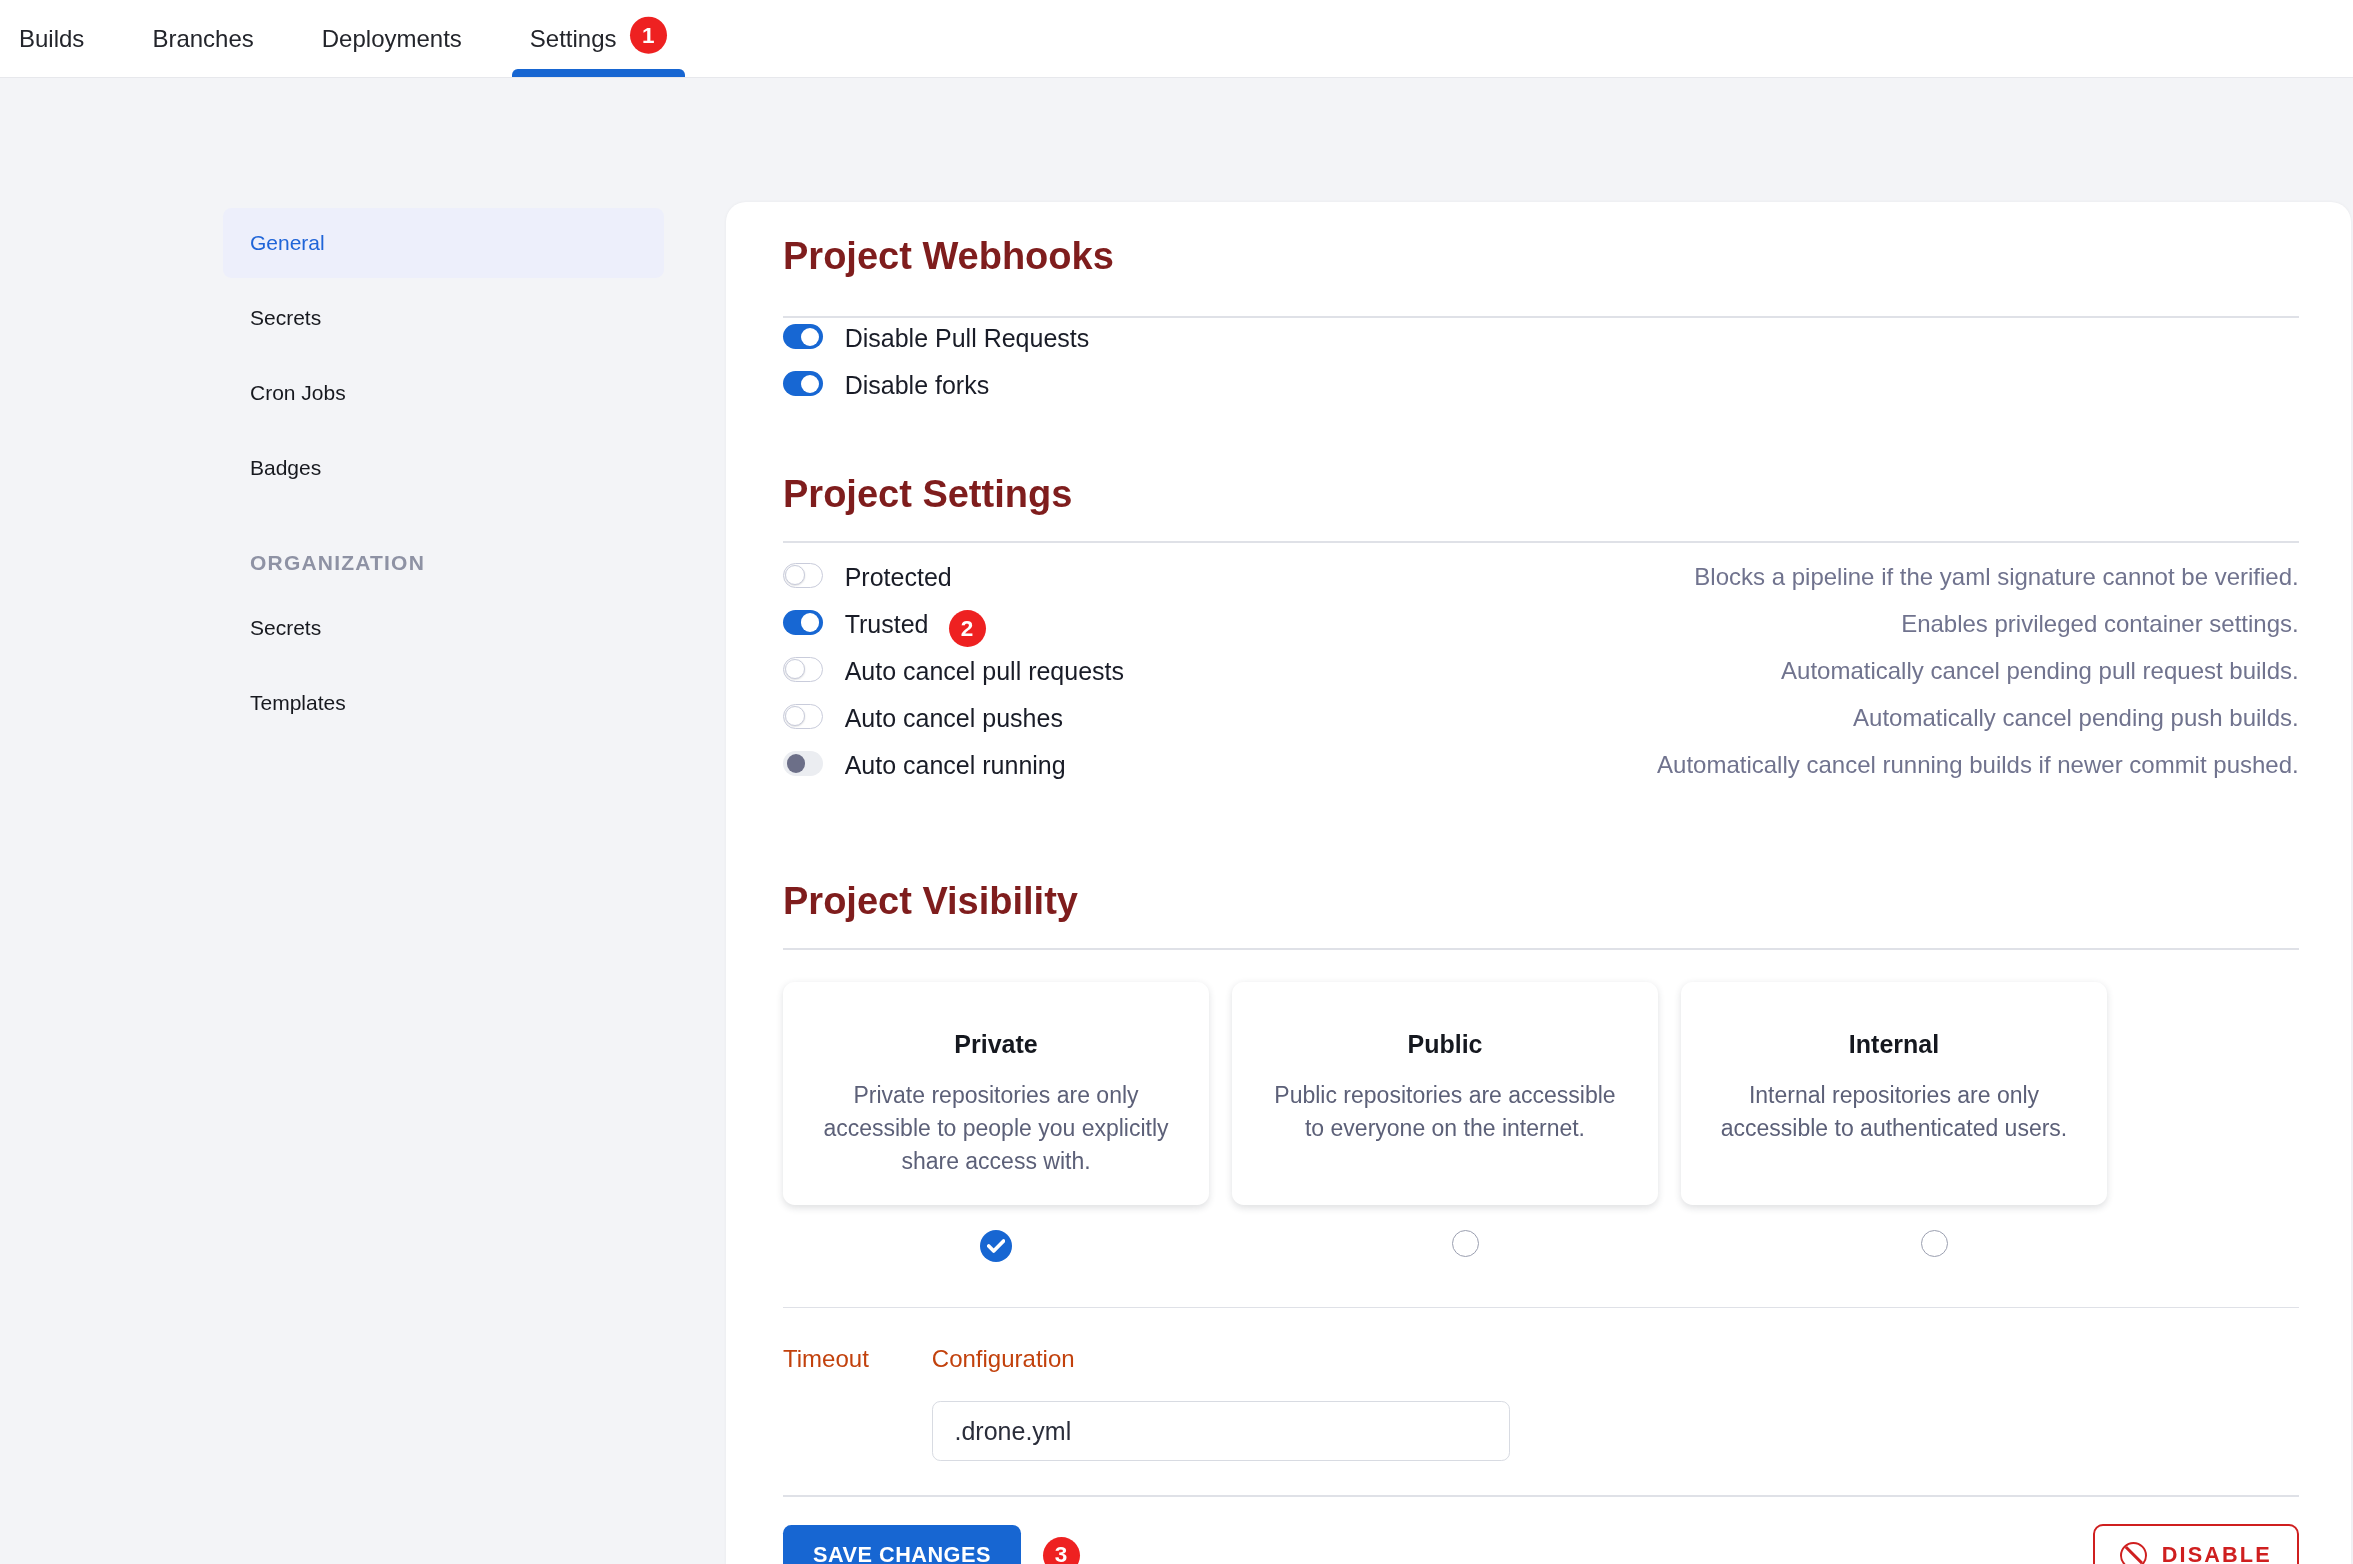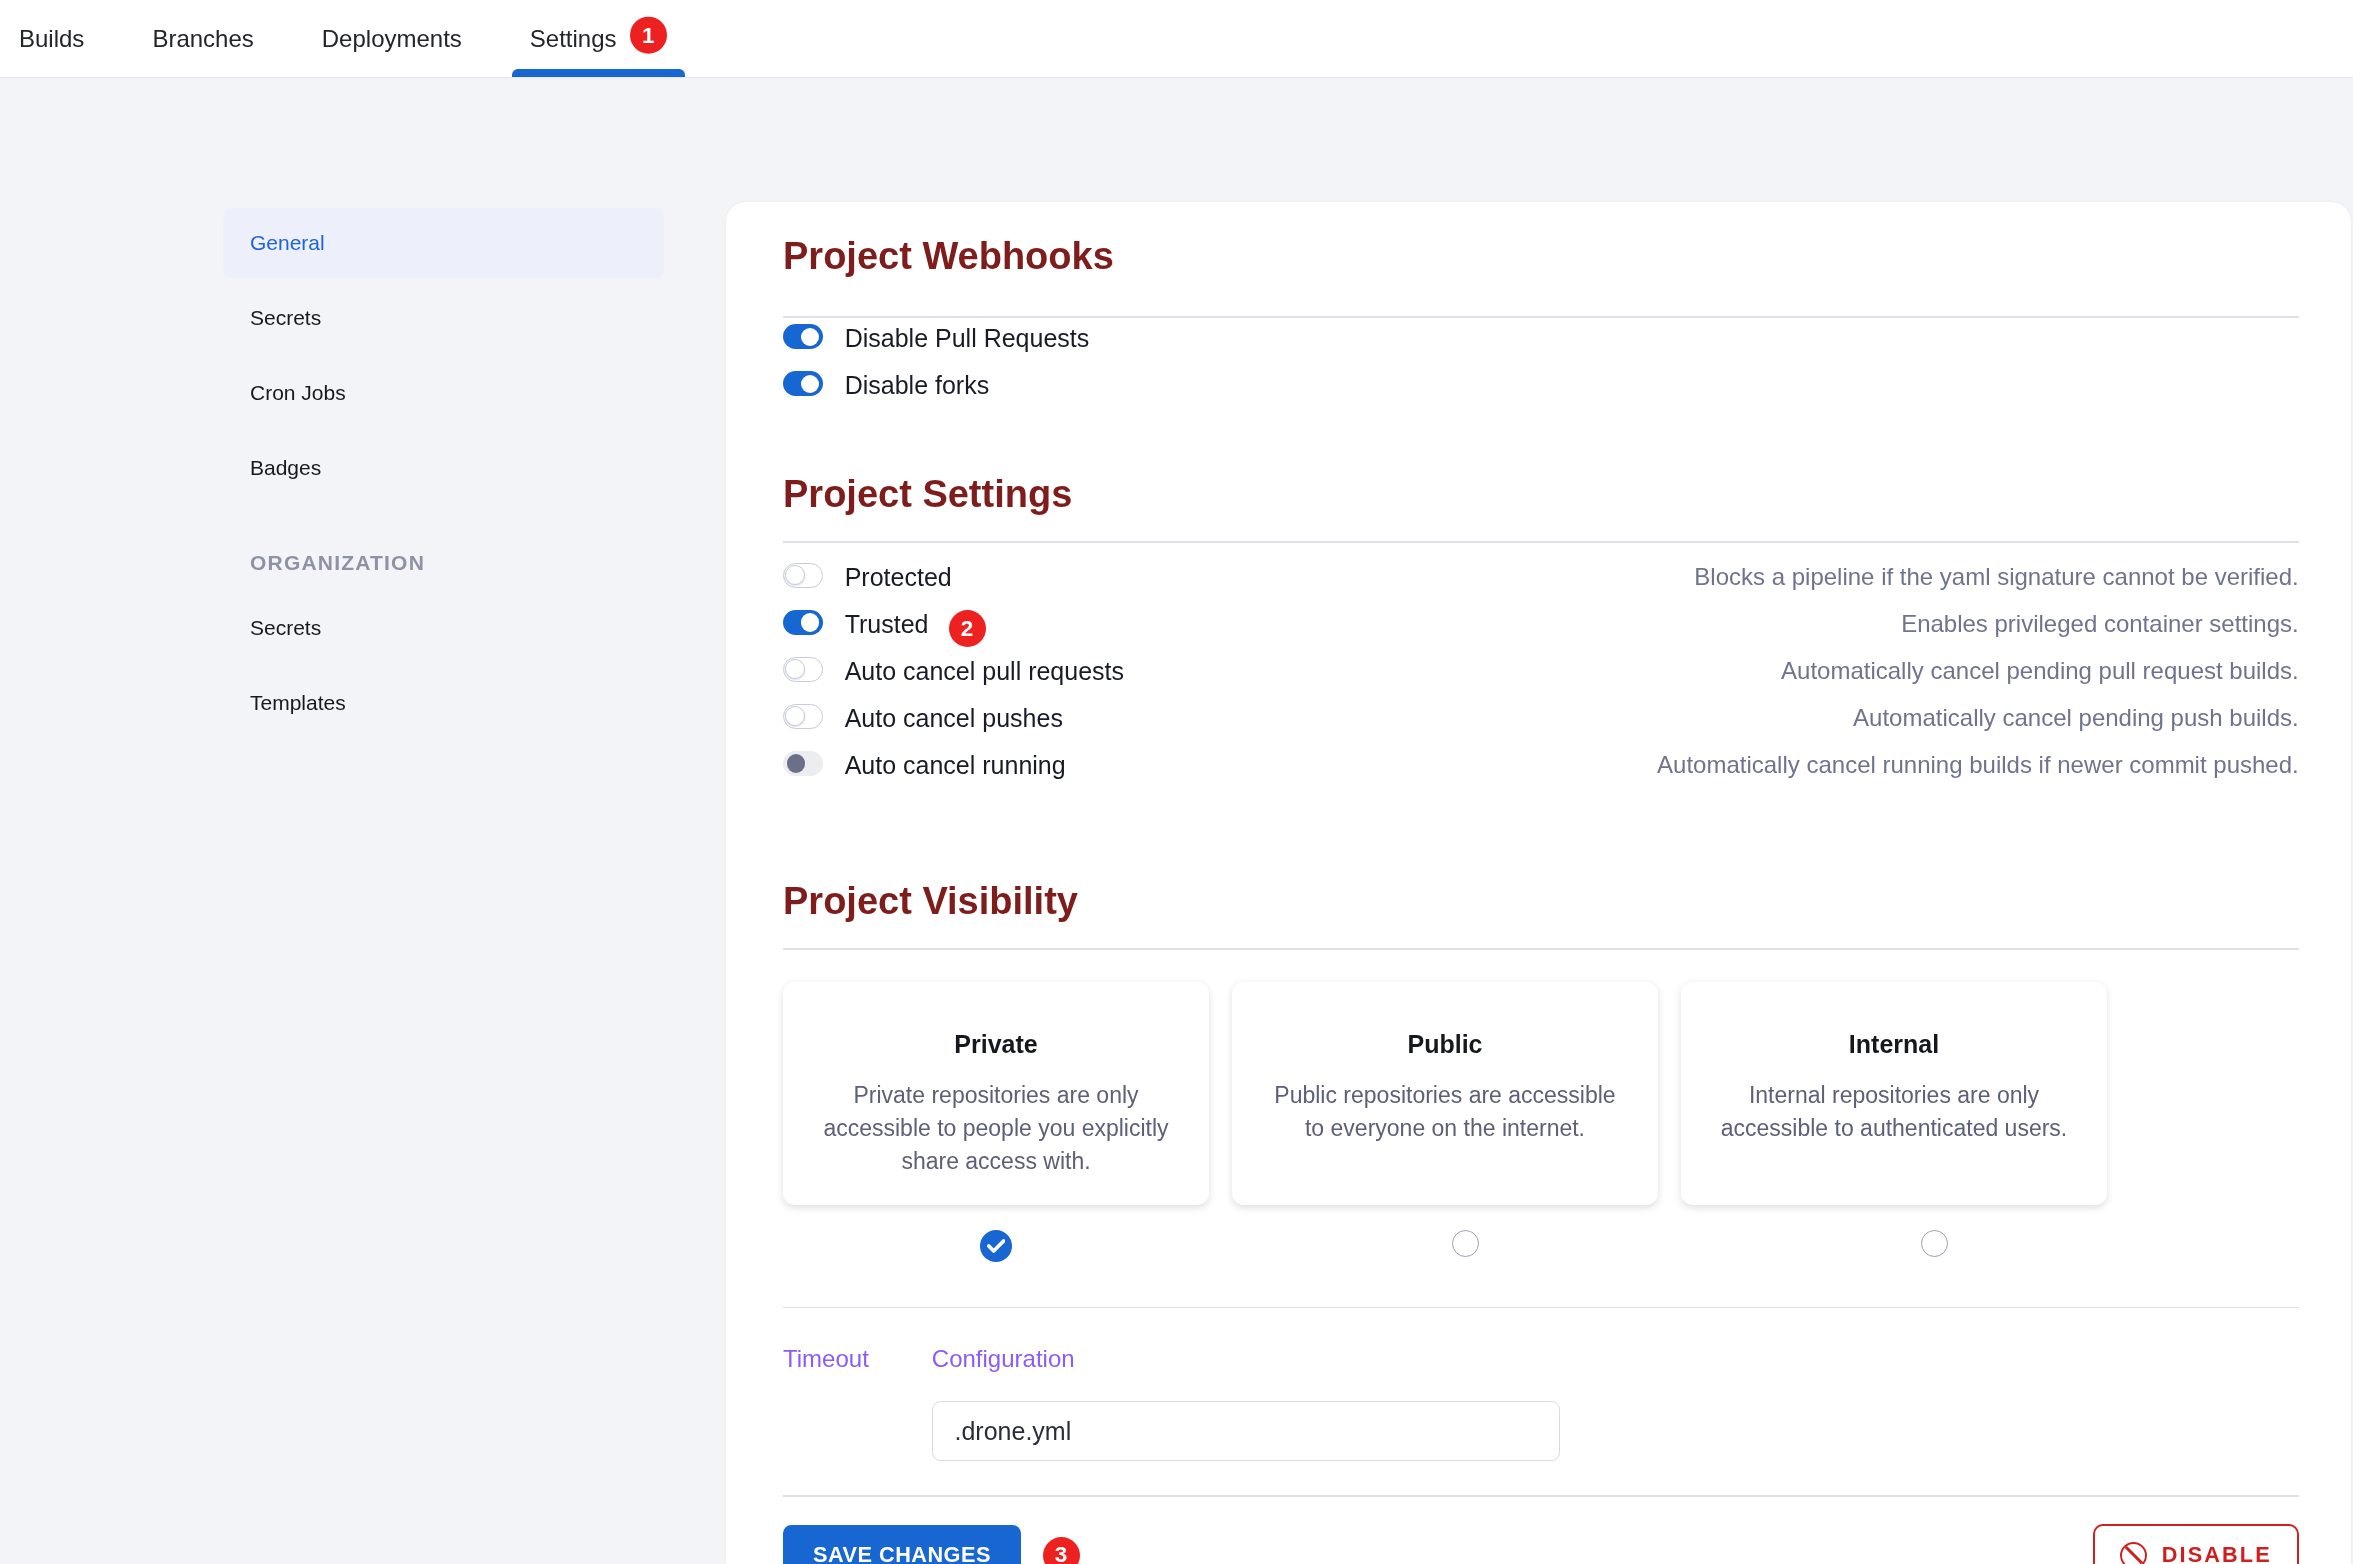--- a/index.html
+++ b/index.html
@@ -101,28 +101,28 @@
     width:32px; height:32px; border-radius:50%; background:#1766d2;
     display:flex; align-items:center; justify-content:center; cursor:pointer;
   }
   .radio-empty {
     width:27px; height:27px; border-radius:50%; border:1.7px solid #9b9fb0;
     background:#fff; cursor:pointer;
   }
 
   
   .form-row { margin-top:37px; display:flex; gap:63px; }
-  .field-label { font-size:24px; color:#8b5cf6; }
+  .field-label { font-size:24px; color:#c2410c; }
   .control {
     margin-top:28px; height:60px; border:1.7px solid #d8dbe2; border-radius:8.3px;
     background:#fff; font-size:25px; color:#2a2d3a;
     display:flex; align-items:center;
   }
   .select-box { width:341px; padding:0 20px 0 21.7px; justify-content:space-between; cursor:pointer; }
-  .text-input { width:628px; padding:0 21.7px; font-family:"Liberation Sans", sans-serif; }
+  .text-input { width:578px; padding:0 21.7px; font-family:"Liberation Sans", sans-serif; }
   input.text-input { outline:none; }
 
   
   .actions { margin-top:27px; display:flex; align-items:center; }
   .save-btn {
     height:60px; padding:0 30px; background:#1766d2; color:#fff;
     border:none; border-radius:8.3px; font-size:21.7px; font-weight:700;
     letter-spacing:0.5px; cursor:pointer; font-family:"Liberation Sans", sans-serif;
   }
   .actions .step-badge { margin-left:21.7px; }

